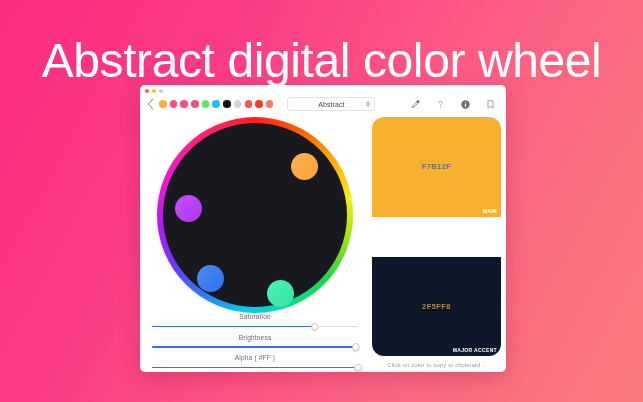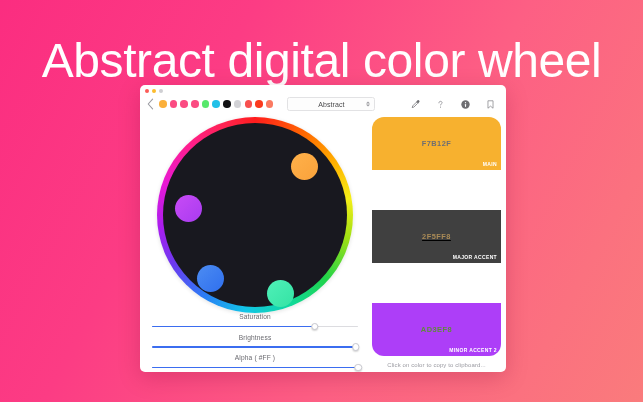--- a/index.html
+++ b/index.html
@@ -370,27 +370,23 @@
             </div>
           </div>
       </div>
 
       <div id="right-pane">
         <div id="swatch-stack">
             <div class="swatch" style="background: rgb(247, 177, 47);">
               <span class="swatch-hex" style="color: rgb(110, 110, 114);">F7B12F</span>
               <span class="swatch-role">MAIN</span>
             </div>
-            <div class="swatch" style="background: #404040; text-decoration: underline;">
+            <div class="swatch" style="background: #0f172a; text-decoration: underline;">
               <span class="swatch-hex" style="color: rgb(169, 138, 86);">2F5FF8</span>
               <span class="swatch-role">MAJOR ACCENT</span>
-            </div>
-            <div class="swatch" style="background: rgb(173, 62, 248);">
-              <span class="swatch-hex" style="color: rgb(95, 138, 60);">AD3EF8</span>
-              <span class="swatch-role">MINOR ACCENT 2</span>
             </div>
           </div>
         <div id="clipboard-hint">Click on color to copy to clipboard...</div>
       </div>
 
     </div>
   </div>
 </div>
 
 </body></html>

